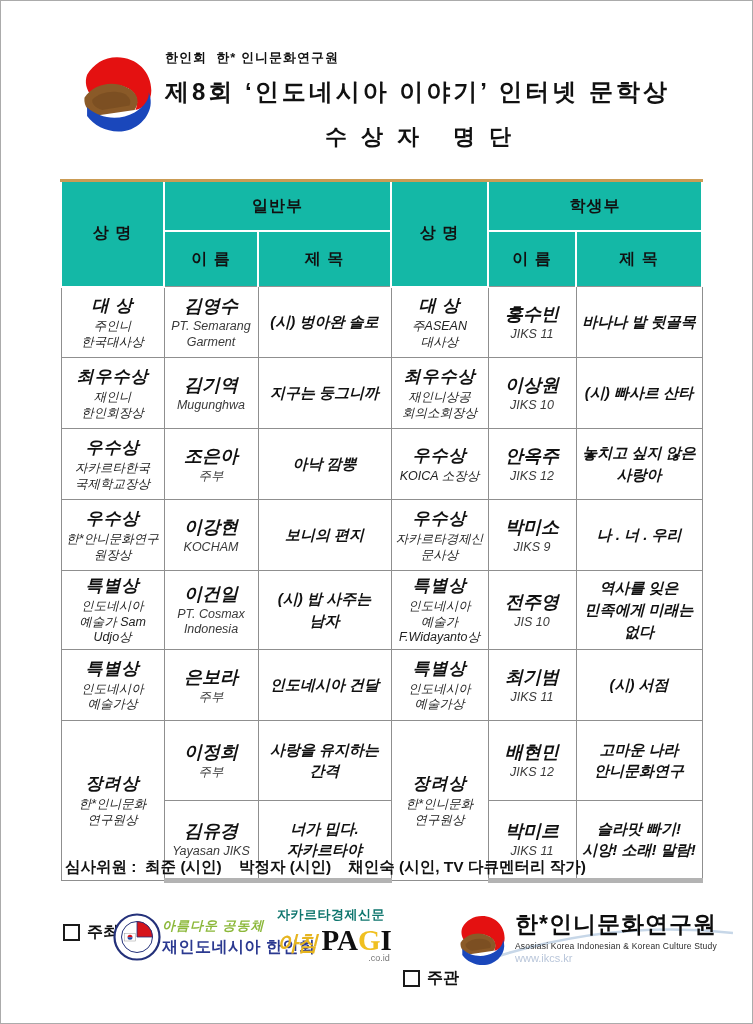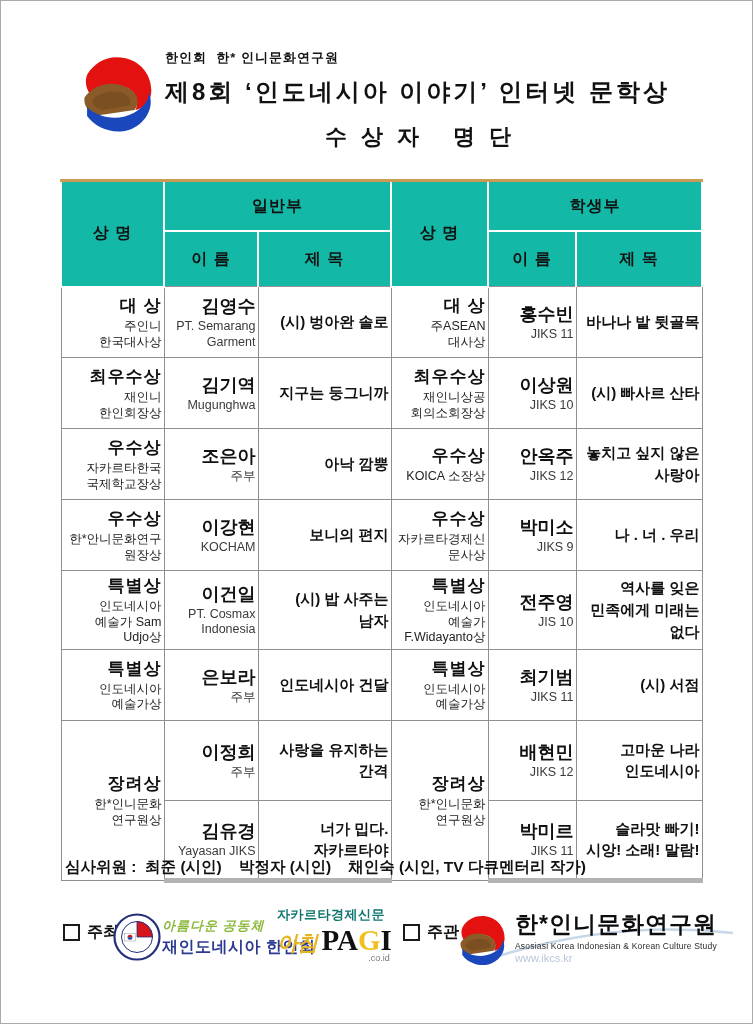--- a/index.html
+++ b/index.html
@@ -25,37 +25,37 @@
   table.awards th{
     background:#14b8a6;border:2px solid #ffffff;
     font-size:16px;font-weight:700;padding:8px 0;letter-spacing:1px;
   }
   tr.h1 th{border-top:3px solid #cb9c55;height:32px;}
   tr.h2 th{height:38px;border-bottom:1px solid #949494;}
   th.bl{border-left:3px solid #cb9c55;}
   th.br{border-right:3px solid #cb9c55;}
   th.span2{border-bottom:1px solid #949494;}
   table.awards td{
-    border:1px solid #8f8f8f;text-align:right;vertical-align:middle;padding:3px 2px;
+    border:1px solid #8f8f8f;text-align:center;vertical-align:middle;padding:3px 2px;font-style:italic;
   }
   tbody tr{height:71px;}
   tbody tr.tall{height:80px;}
   tbody tr.last td{border-bottom:5px solid #b3b3b3;}
   .award-main{font-weight:700;font-size:17px;letter-spacing:1px;}
   .award-sub{font-size:12.5px;margin-top:2px;color:#222;line-height:1.25;}
   .name-main{font-weight:700;font-size:18px;}
   .name-sub{font-size:12.5px;color:#3a3a3a;margin-top:1px;line-height:1.25;}
   .title-text{font-weight:700;font-size:15px;line-height:1.45;}
   
   .judges{position:absolute;left:64px;top:856px;font-weight:700;font-size:15.5px;white-space:pre-wrap;}
   
   .chk-label{position:absolute;display:flex;align-items:center;font-weight:700;font-size:16px;}
   .chk{width:13px;height:13px;border:2px solid #1a1a1a;margin-right:7px;display:inline-block;}
   .host-label{left:62px;top:921px;}
-  .organizer-label{left:402px;top:921px;}
+  .organizer-label{left:402px;top:967px;}
   .hanin-group{position:absolute;left:112px;top:912px;display:flex;}
   .hanin-text{margin-left:1px;margin-top:4px;}
   .hanin-tagline{font-size:13px;font-weight:700;color:#8cb83a;font-style:italic;letter-spacing:1px;}
   .hanin-name{font-size:16px;font-weight:700;color:#2b3990;margin-top:2px;letter-spacing:0.5px;}
   .pagi-group{position:absolute;left:276px;top:905px;text-align:left;}
   .pagi-top{font-size:13px;font-weight:700;color:#0f766e;letter-spacing:0.5px;}
   .pagi-row{margin-top:2px;line-height:1;}
   .pagi-script{font-size:21px;font-weight:700;color:#e6b520;font-style:italic;letter-spacing:-1px;}
   .pagi-word{font-family:"Liberation Serif","DejaVu Serif",serif;font-size:29px;font-weight:700;color:#101010;letter-spacing:0;}
   .pagi-word .g{color:#f0c020;}
@@ -305,21 +305,21 @@
           <div class="award-main">장려상</div>
           <div class="award-sub multiline">한*인니문화
 연구원상</div>
         </td>
         <td>
           <div class="name-main">배현민</div>
           <div class="name-sub multiline">JIKS 12</div>
         </td>
         <td>
           <div class="title-text multiline">고마운 나라
-인도네시아</div>
+안니문화연구</div>
         </td>
       </tr>
 
       <tr class="tall last">
         <td>
           <div class="name-main">김유경</div>
           <div class="name-sub multiline">Yayasan JIKS</div>
         </td>
         <td>
           <div class="title-text multiline">너가 밉다.

